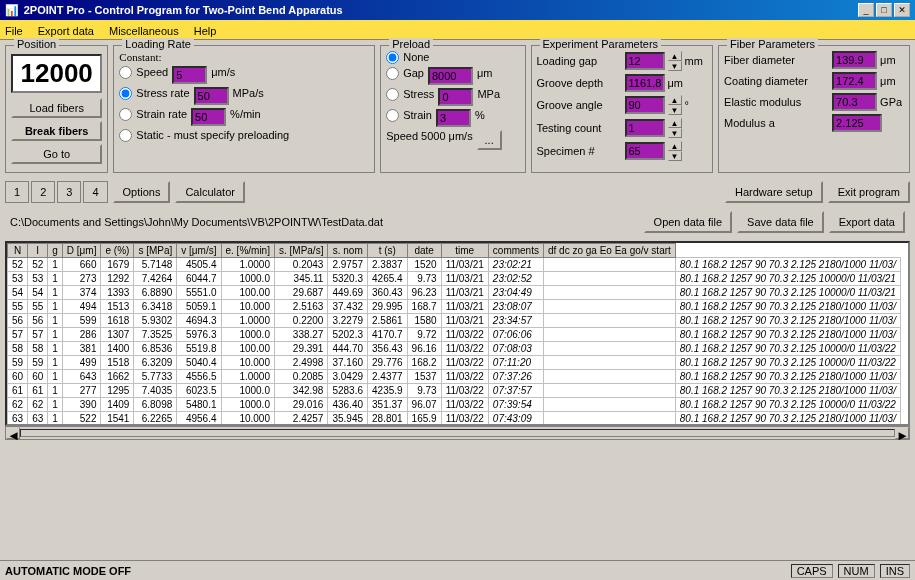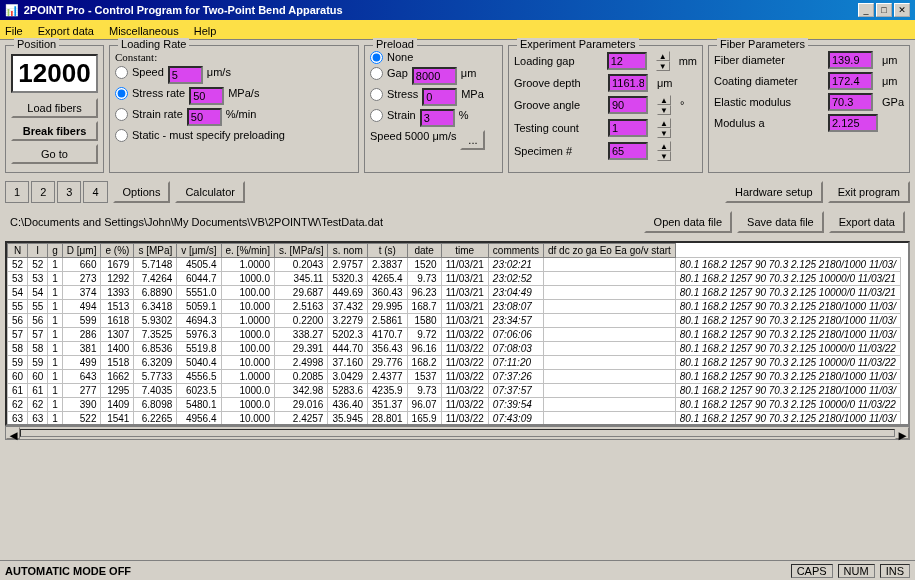--- a/index.html
+++ b/index.html
@@ -71,28 +71,28 @@
       width: 100%;
       margin-bottom: 3px;
       text-align: center;
     }
     .btn-break { font-weight: bold; }
     .loading-rate-panel { width: 280px; }
     .radio-row { display: flex; align-items: flex-start; gap: 4px; margin-bottom: 3px; }
     input[type=radio] { margin: 0; }
     input[type=text] {
       border: 2px inset #808080;
-      background: #d946ef;
+      background: #a21caf;
       font-size: 11px;
       padding: 1px 2px;
     }
     .preload-panel { width: 155px; }
     .experiment-panel { width: 195px; }
     .fiber-panel { width: 205px; }
-    .field-row { display: flex; align-items: center; gap: 9px; margin-bottom: 3px; }
+    .field-row { display: flex; align-items: center; gap: 3px; margin-bottom: 3px; }
     .spinner-btn { width: 14px; height: 10px; border: 1px outset #d4d0c8; background: #d4d0c8; cursor: pointer; font-size: 8px; display: flex; align-items: center; justify-content: center; }
     .spinner-col { display: flex; flex-direction: column; }
     .bottom-buttons { display: flex; gap: 5px; margin-top: 3px; }
     .bottom-btn {
       border: 2px outset #d4d0c8;
       background: #d4d0c8;
       padding: 3px 8px;
       cursor: pointer;
       font-size: 11px;
     }

